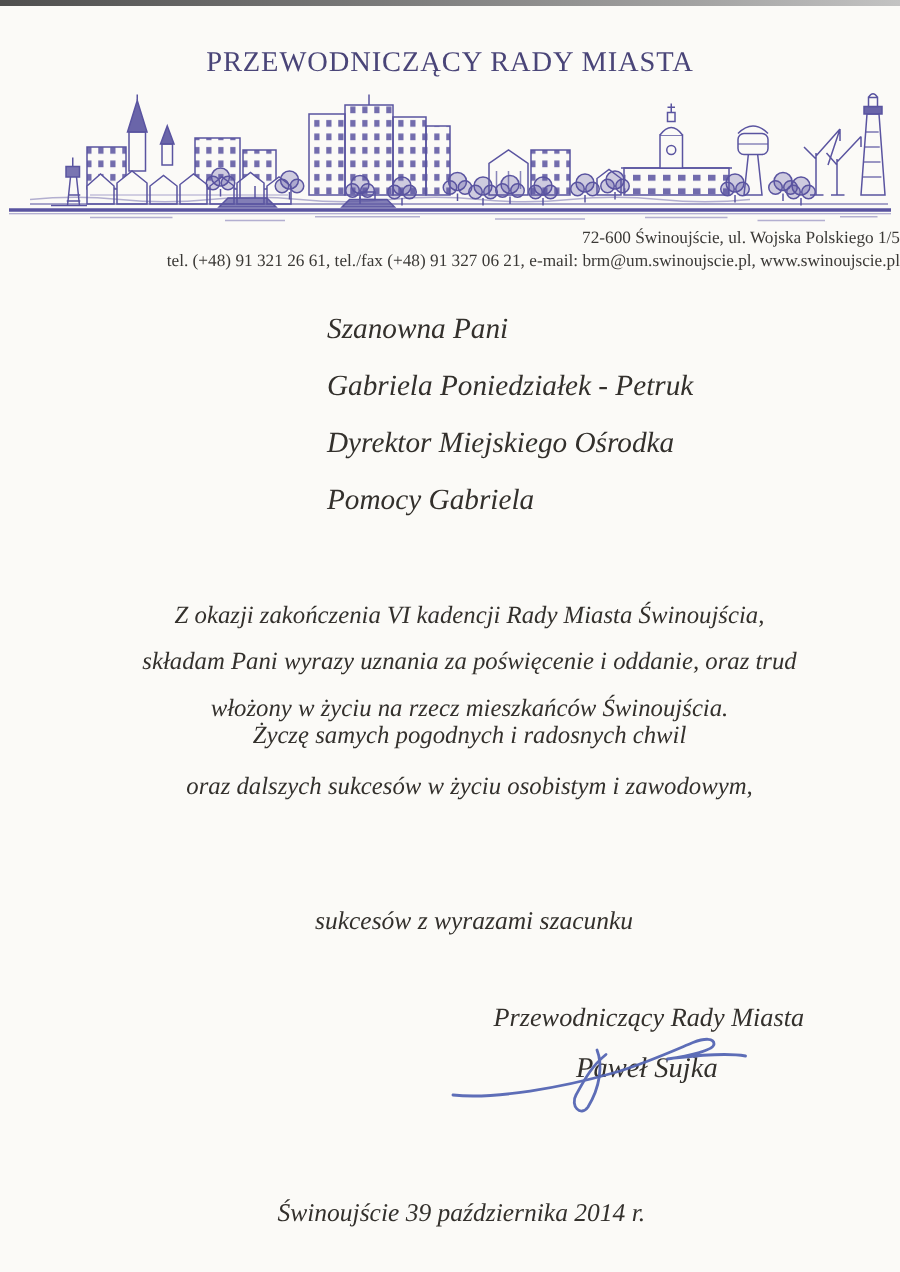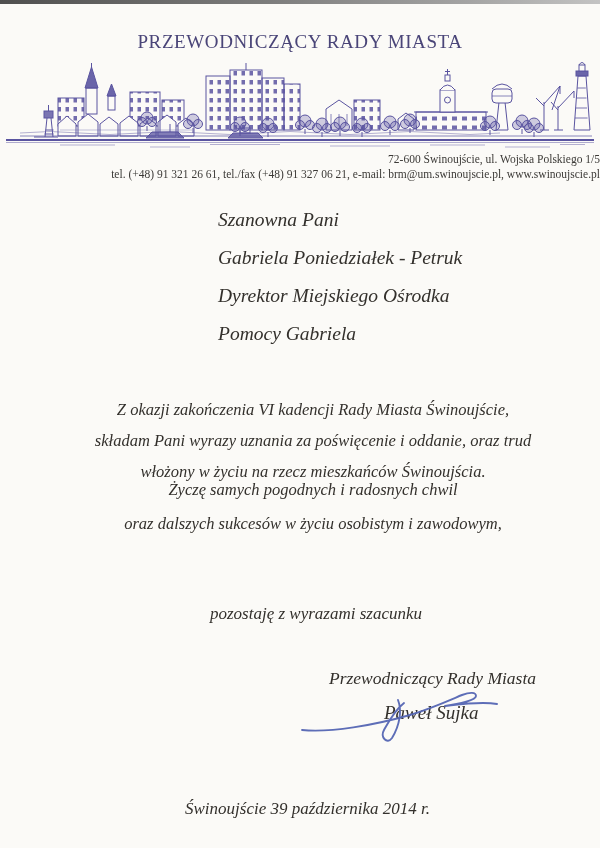--- a/index.html
+++ b/index.html
@@ -172,31 +172,31 @@
   </div>
 
   <div class="recipient script">
     <div>Szanowna Pani</div>
     <div>Gabriela Poniedziałek - Petruk</div>
     <div>Dyrektor Miejskiego Ośrodka</div>
     <div>Pomocy Gabriela</div>
   </div>
 
   <div class="para para1 script">
-    <div>Z okazji zakończenia VI kadencji Rady Miasta Świnoujście,</div>
+    <div>Z okazji zakończenia VI kadencji Rady Miasta Świnoujścia,</div>
     <div>składam Pani wyrazy uznania za poświęcenie i oddanie, oraz trud</div>
     <div>włożony w życiu na rzecz mieszkańców Świnoujścia.</div>
   </div>
 
   <div class="para para2 script">
     <div>Życzę samych pogodnych i radosnych chwil</div>
     <div>oraz dalszych sukcesów w życiu osobistym i zawodowym,</div>
   </div>
 
-  <div class="closing script">pozostaję z wyrazami szacunku</div>
+  <div class="closing script">sukcesów z wyrazami szacunku</div>
 
   <div class="sig-role script">Przewodniczący Rady Miasta</div>
   <div class="sig-name script">Paweł Sujka</div>
 
   <svg class="sig-ink" viewBox="0 0 230 60" xmlns="http://www.w3.org/2000/svg">
     <g stroke="var(--signature-blue)" stroke-width="1.9" fill="none" stroke-linecap="round" stroke-linejoin="round" opacity=".95">
       <path d="M22 45 C 50 48, 95 40, 130 30 C 150 24, 170 15, 182 10 C 190 7, 196 7, 196 11 C 196 15, 180 19, 165 21 C 175 20, 200 16, 217 19"></path>
       <path d="M118 15 C 122 25, 120 40, 112 53 C 107 60, 100 52, 104 45 C 109 36, 114 26, 124 18"></path>
     </g>
   </svg>

